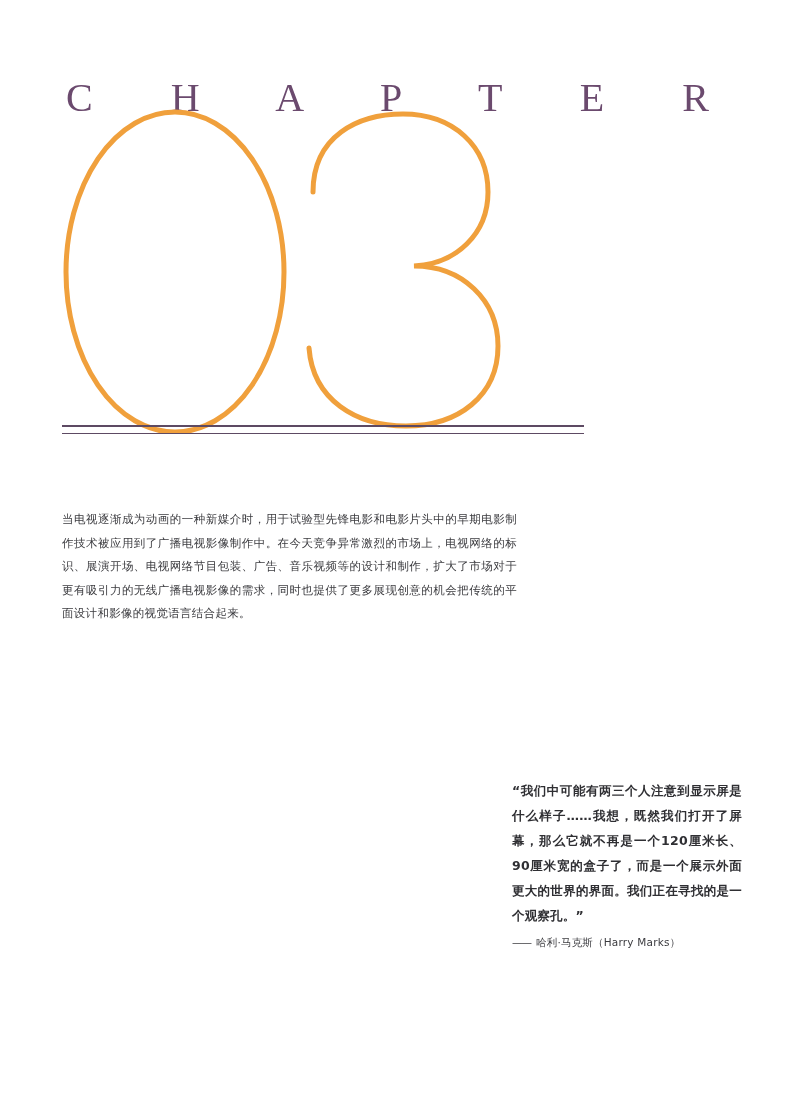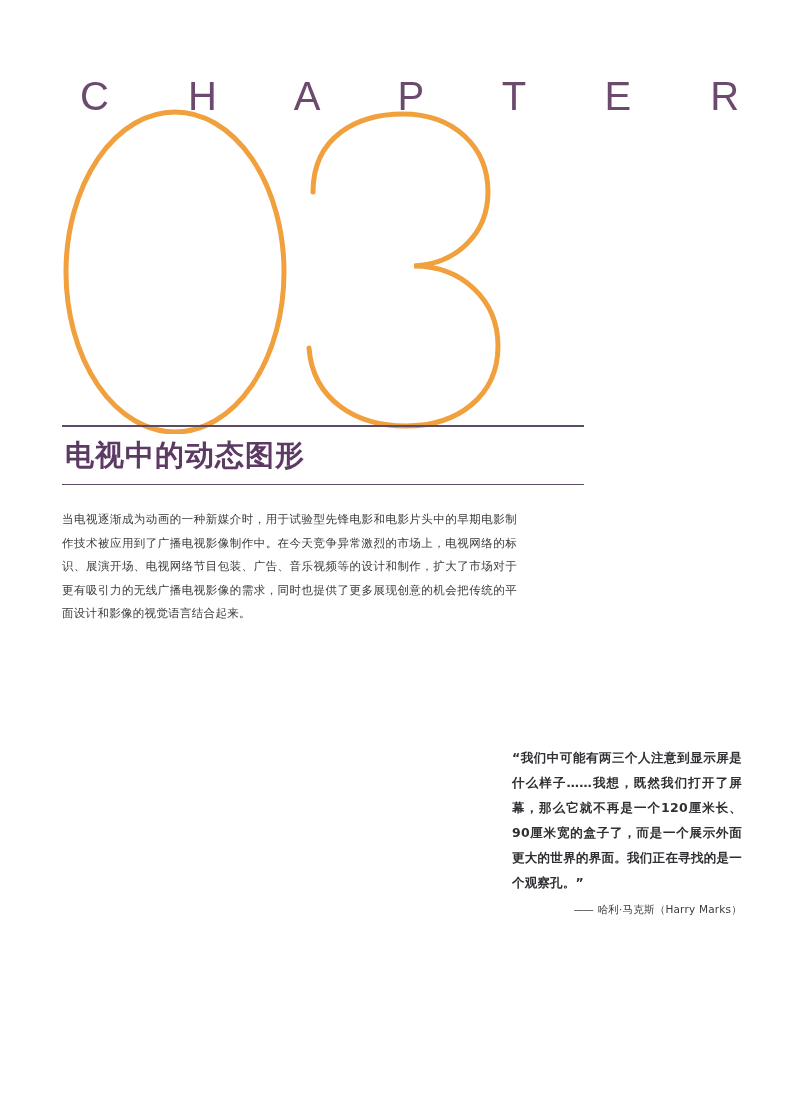--- a/index.html
+++ b/index.html
@@ -18,23 +18,23 @@
 
   .page {
     position: absolute;
     inset: 0;
     background: #ffffff;
   }
 
   
   .chapter-word {
     position: absolute;
-    left: 80px;
+    left: 66px;
     top: 74px;
-    font-family: Liberation Sans, sans-serif;
+    font-family: Liberation Serif, serif;
     font-size: 40px;
     letter-spacing: 34px;
     color: #6b4a6e;
     font-weight: 400;
     white-space: nowrap;
     text-align: right;
   }
 
   
   .big-number {
@@ -98,27 +98,28 @@
     width: 230px;
   }
   .quote-text {
     font-family: "DejaVu Sans", sans-serif;
     font-size: 12.5px;
     font-weight: 700;
     line-height: 2.0;
     color: #2f2f33;
     text-align: justify;
     letter-spacing: 0.2px;
+    margin-top: 33px;
   }
   .quote-attr {
     margin-top: 8px;
     font-family: "DejaVu Sans", sans-serif;
     font-size: 10.5px;
     color: #3b3b3f;
-    text-align: right;
+    text-align: left;
     letter-spacing: 0.2px;
   }
   .quote-attr .dash {
     letter-spacing: -1px;
     margin-right: 5px;
   }
 </style>
 </head>
 <body>
 
@@ -131,21 +132,20 @@
 
       <ellipse cx="117" cy="168" rx="109" ry="160" fill="none" stroke="#f0a03c" stroke-width="5"></ellipse>
 
       <path d="M255 88 C255 32 300 10 345 10 C395 10 430 42 430 88 C430 130 398 160 356 162
                C404 162 440 196 440 242 C440 292 400 322 348 322 C298 322 255 296 251 244" fill="none" stroke="#f0a03c" stroke-width="5" stroke-linecap="round"></path>
     </svg>
   </div>
 
   <div class="title-block">
     <div class="rule-top"></div>
-    <div class="chapter-title">电视中的动态图形</div>
     <div class="rule-bottom"></div>
   </div>
 
   <div class="intro">当电视逐渐成为动画的一种新媒介时，用于试验型先锋电影和电影片头中的早期电影制作技术被应用到了广播电视影像制作中。在今天竞争异常激烈的市场上，电视网络的标识、展演开场、电视网络节目包装、广告、音乐视频等的设计和制作，扩大了市场对于更有吸引力的无线广播电视影像的需求，同时也提供了更多展现创意的机会把传统的平面设计和影像的视觉语言结合起来。</div>
 
   <div class="quote-block">
     <div class="quote-text">“我们中可能有两三个人注意到显示屏是什么样子……我想，既然我们打开了屏幕，那么它就不再是一个120厘米长、90厘米宽的盒子了，而是一个展示外面更大的世界的界面。我们正在寻找的是一个观察孔。”</div>
     <div class="quote-attr">
       <span class="dash">——</span><span>哈利·马克斯（Harry Marks）</span>
     </div>

